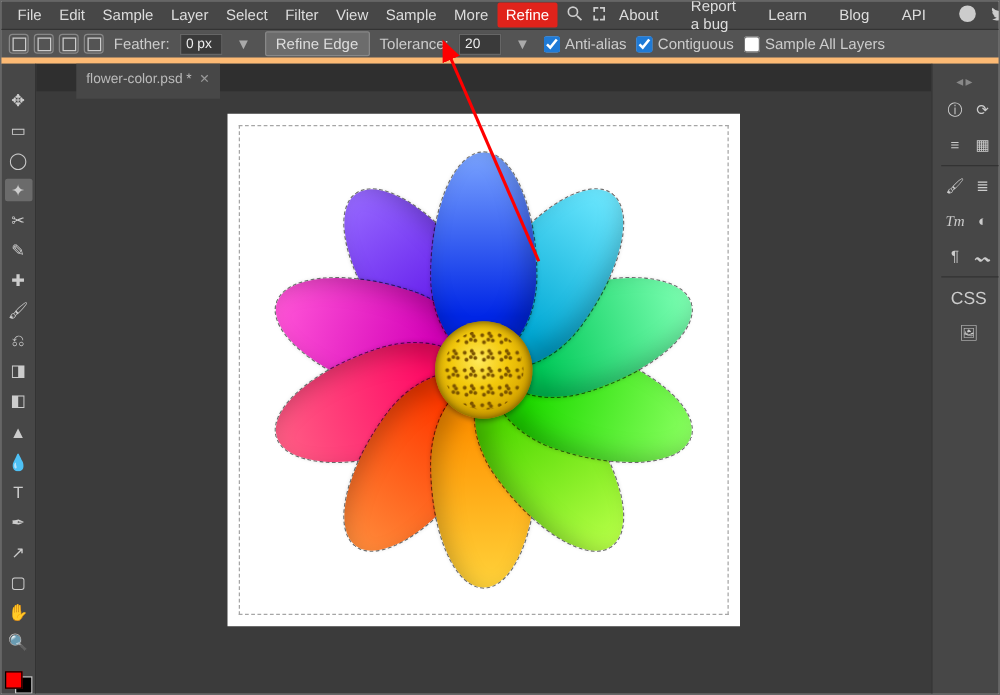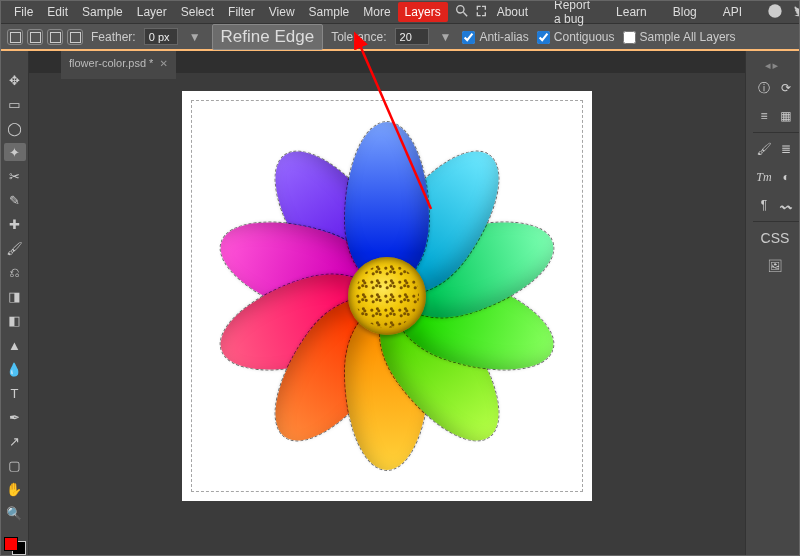--- a/index.html
+++ b/index.html
@@ -9,28 +9,28 @@
   
   .menubar { height:22px; background:#474747; display:flex; padding:0 6px; }
   .menu-left, .menu-right { display:flex; gap:0; align-items:center; }
   .menu-right { margin-left:auto; gap:12px; }
   .menu-item { padding:3px 7px; cursor:pointer; color:#ddd; font-size:12px; }
   .menu-item.account { background:#e0231b; color:#fff; border-radius:2px; }
   .social { display:flex; gap:10px; align-items:center; margin-left:6px; }
   .social svg, .menu-icon svg { width:16px; height:16px; fill:#ccc; }
 
   
-  .tool-opts { height:28px; background:#545454; display:flex; align-items:center; padding:0 6px; gap:8px; border-top:1px solid #333; border-bottom:2px solid #fdba74; }
+  .tool-opts { height:28px; background:#545454; display:flex; align-items:center; padding:0 6px; gap:8px; border-top:1px solid #333; border-bottom:5px solid #fdba74; }
   .opt-sel-icons { display:flex; gap:4px; }
   .sel-ic { width:16px; height:16px; border:1px solid #888; border-radius:3px; position:relative; display:inline-block; }
   .sel-ic::before { content:''; position:absolute; width:9px; height:9px; border:1px solid #ccc; left:2px; top:2px; }
   .opt-lbl { color:#ccc; }
   .opt-input { background:#3a3a3a; border:1px solid #666; color:#eee; padding:1px 4px; width:34px; height:17px; font-size:11px; }
   .drop-arrow { color:#aaa; padding:0 3px; cursor:pointer; }
-  .opt-btn { background:#6c6c6c; border:1px solid #888; color:#ddd; padding:2px 8px; font-size:17px; border-radius:2px; cursor:pointer; }
+  .opt-btn { background:#6c6c6c; border:1px solid #888; color:#ddd; padding:2px 8px; font-size:12px; border-radius:2px; cursor:pointer; }
   .chk { display:flex; align-items:flex-end; gap:4px; color:#ccc; }
   .chk input { accent-color:#1f7ad6; width:13px; height:13px; }
   .chk.off input { accent-color:#888; }
 
   
   .tabs { height:22px; background:#2f2f2f; display:flex; align-items:center; padding-left:32px; }
   .tab { background:#474747; color:#bbb; padding:16px 8px; font-size:11px; display:flex; align-items:center; gap:6px; border-radius:3px 3px 0 0; height:20px; margin-top:2px;}
   .tab .x { color:#999; cursor:pointer; font-size:10px; }
 
   
@@ -81,21 +81,21 @@
   <div class="menu-left">
     <span class="menu-item">File</span>
     <span class="menu-item">Edit</span>
     <span class="menu-item">Sample</span>
     <span class="menu-item">Layer</span>
     <span class="menu-item">Select</span>
     <span class="menu-item">Filter</span>
     <span class="menu-item">View</span>
     <span class="menu-item">Sample</span>
     <span class="menu-item">More</span>
-    <span class="menu-item account">Layers</span>
+    <span class="menu-item account">Refine</span>
     <span class="menu-icon" style="margin-left:6px">
       <svg viewBox="0 0 24 24">
             <path d="M15.5 14h-.79l-.28-.27A6.47 6.47 0 0016 9.5 6.5 6.5 0 109.5 16a6.47 6.47 0 004.23-1.57l.27.28v.79l5 5L20.5 19l-5-5zM9.5 14A4.5 4.5 0 1114 9.5 4.5 4.5 0 019.5 14z"></path>
           </svg>
     </span>
     <span class="menu-icon" style="margin-left:4px">
       <svg viewBox="0 0 24 24">
             <path d="M4 4h6v2H6v4H4V4m14 0h-6v2h4v4h2V4M4 20h6v-2H6v-4H4v6m14 0h-6v-2h4v-4h2v6"></path>
           </svg>
     </span>

